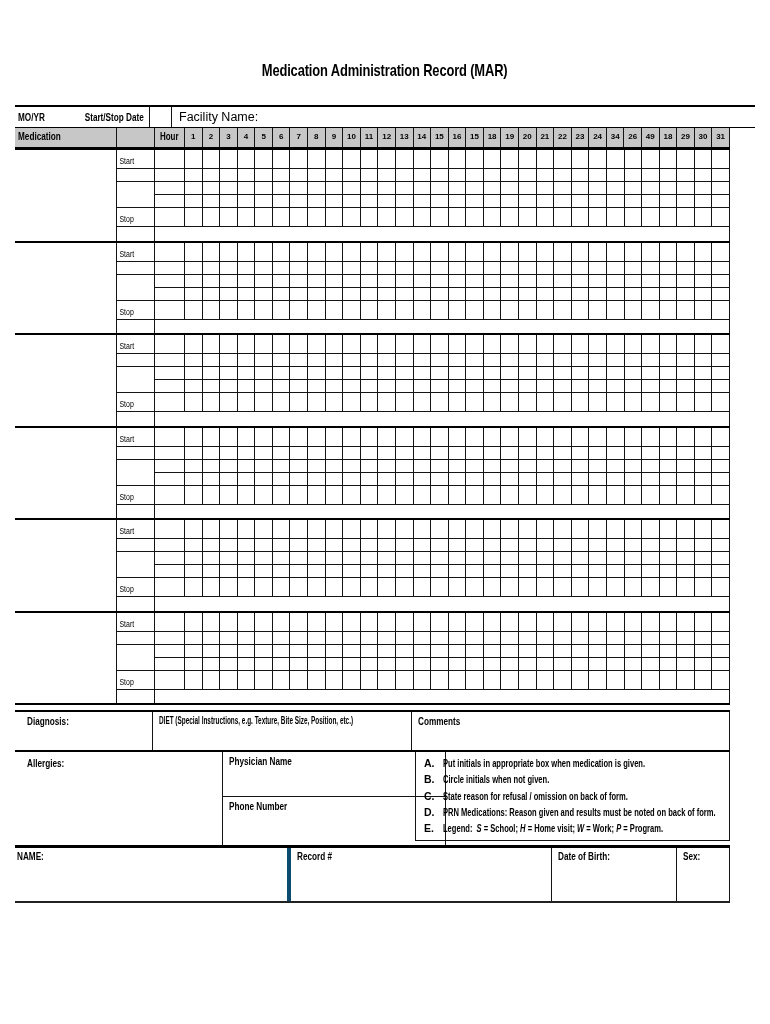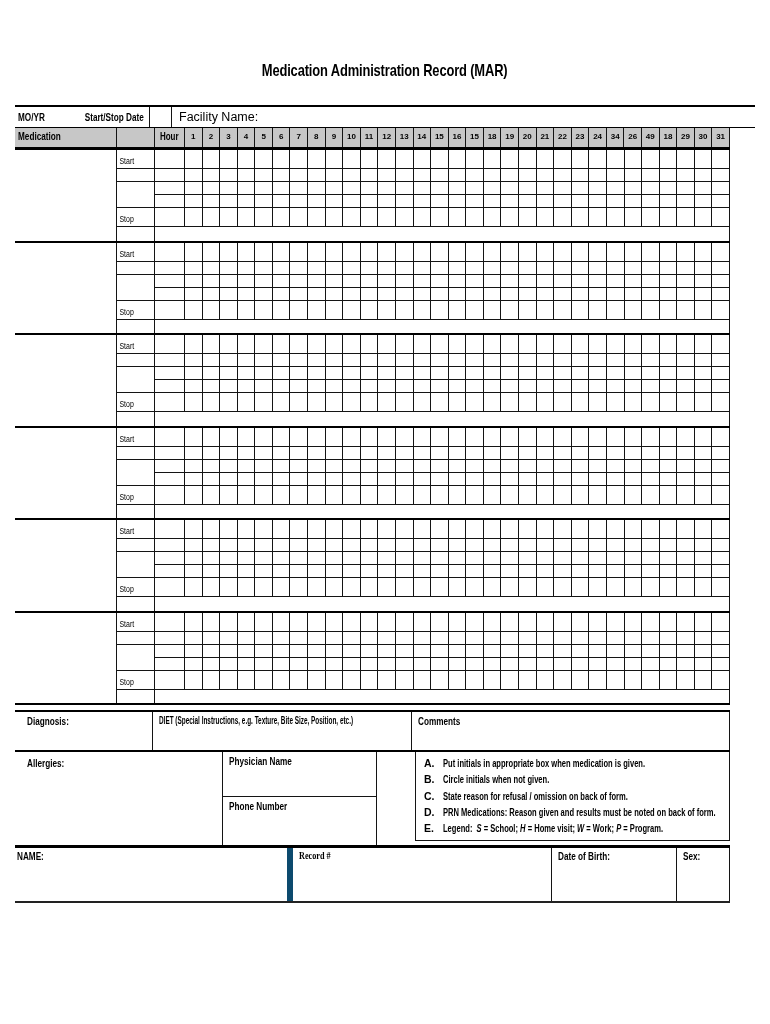--- a/index.html
+++ b/index.html
@@ -62,38 +62,38 @@
              display:flex; box-sizing:border-box; font-weight:bold; font-size:10.5px; }
   .diagCell { width:137px; padding:3px 0 0 12px; box-sizing:border-box; }
   .dietCell { width:260px; border-left:1px solid #141414; border-right:1px solid #141414;
               box-sizing:border-box; padding:3px 0 0 6px; font-size:10px; }
   .commentsCell { flex:1; border-right:1px solid #141414; box-sizing:border-box; padding:3px 0 0 6px; }
 
   
   .allergySec { position:absolute; left:15px; top:752px; width:715px; height:93px; }
   .allergyArea { position:absolute; left:0; top:0; width:207px; height:93px;
                  padding:5px 0 0 12px; box-sizing:border-box; font-weight:bold; font-size:10.5px; }
-  .physBox  { position:absolute; left:207px; top:0; width:155px; height:93px;
+  .physBox  { position:absolute; left:207px; top:0; width:224px; height:93px;
               border-left:1px solid #141414; border-right:1px solid #141414; box-sizing:border-box; }
   .physCell { height:45px; border-bottom:1px solid #141414; box-sizing:border-box;
               padding:3px 0 0 6px; font-weight:bold; font-size:10.5px; }
   .phoneCell{ height:47px; box-sizing:border-box; padding:3px 0 0 6px; font-weight:bold; font-size:10.5px; }
   .instrBox { position:absolute; left:400px; top:0; width:315px; height:89px;
               border-left:1px solid #141414; border-right:1px solid #141414;
               border-bottom:1px solid #141414; box-sizing:border-box;
               padding-top:3px; font-weight:bold; font-size:10.5px; }
   .instr-line   { display:flex; line-height:16.3px; }
   .instr-letter { width:19px; padding-left:8px; flex:none; }
 
   
   .nameRow { position:absolute; left:15px; top:845px; width:715px; height:58px;
              border-top:3px solid #000; border-bottom:2px solid #222;
              display:flex; box-sizing:border-box; font-weight:bold; font-size:10.5px; }
   .nameCell   { width:272px; padding:2px 0 0 2px; box-sizing:border-box; }
-  .recordCell { width:264px; border-left:6px solid #0c4a6e; padding:2px 0 0 6px; box-sizing:border-box;font-family:Liberation Serif, serif; }
+  .recordCell { width:264px; border-left:4px solid #0c4a6e; padding:2px 0 0 6px; box-sizing:border-box; }
   .dobCell    { width:125px; border-left:1px solid #141414; padding:2px 0 0 6px; box-sizing:border-box; }
   .sexCell    { flex:1; border-left:1px solid #141414; border-right:1px solid #141414;
                 padding:2px 0 0 6px; box-sizing:border-box; }
 </style>
 </head>
 <body>
 
 <div class="page">
 
   <div class="title">

